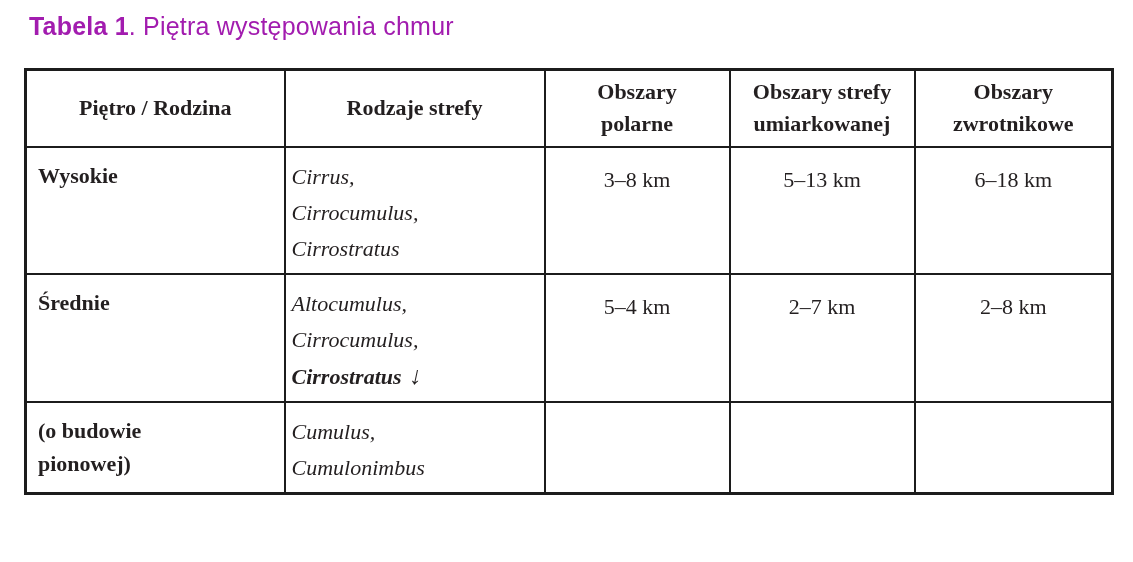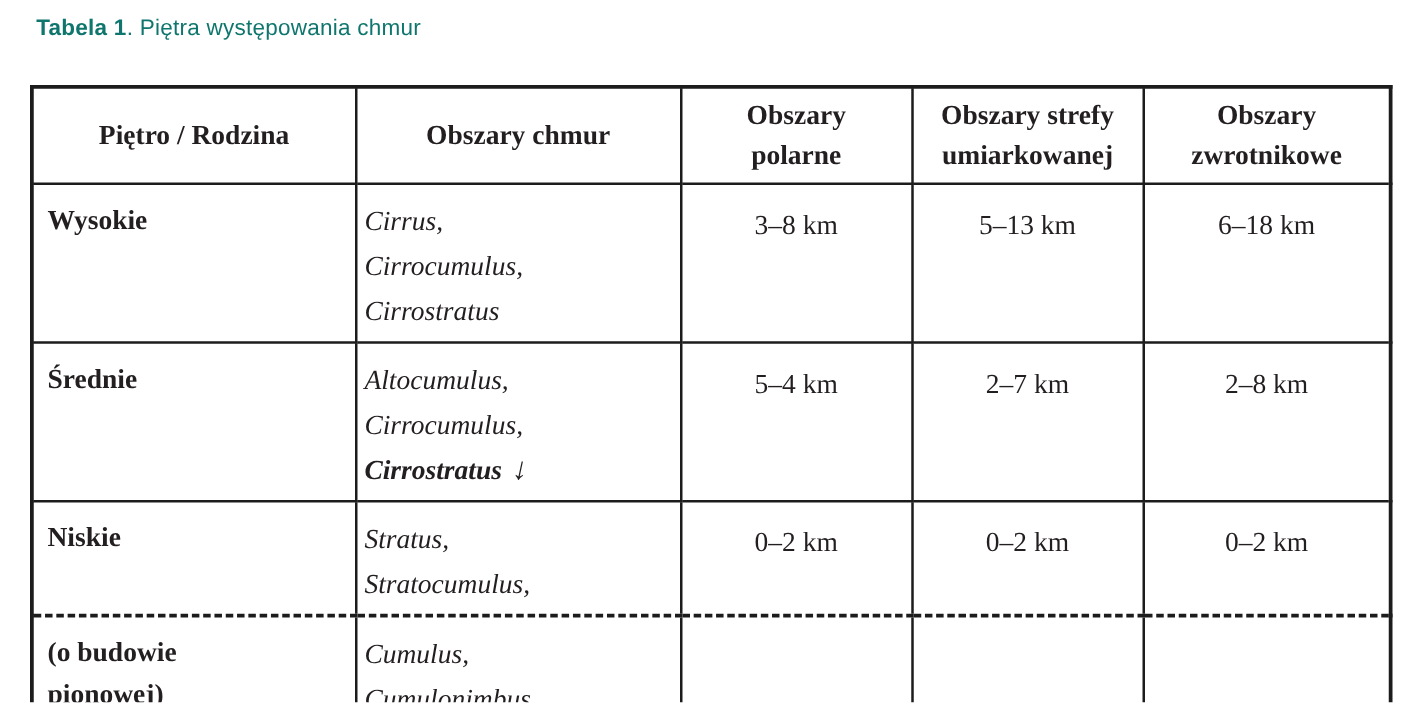--- a/index.html
+++ b/index.html
@@ -13,22 +13,22 @@
     width: 1133px;
     height: 562px;
     background: #ffffff;
     overflow: hidden;
   }
   .caption {
     position: absolute;
     left: 29px;
     top: 12px;
     font-family: "Liberation Sans", "DejaVu Sans", sans-serif;
-    font-size: 18px;
-    color: #0f766e;
+    font-size: 25px;
+    color: #a21caf;
     letter-spacing: 0.2px;
   }
   .caption .caption-bold { font-weight: 700; }
   table.cloud-table {
     position: absolute;
     left: 24px;
     top: 68px;
     width: 1087px;
     border-collapse: collapse;
     table-layout: fixed;
@@ -100,21 +100,21 @@
     <colgroup>
       <col style="width:259px">
       <col style="width:260px">
       <col style="width:185px">
       <col style="width:185px">
       <col style="width:198px">
     </colgroup>
     <thead>
       <tr class="header-row">
         <th>Piętro / Rodzina</th>
-        <th>Obszary chmur</th>
+        <th>Rodzaje strefy</th>
         <th>Obszary
 polarne</th>
         <th>Obszary strefy
 umiarkowanej</th>
         <th>Obszary
 zwrotnikowe</th>
       </tr>
     </thead>
     <tbody>
       <tr class="row-1">
@@ -134,30 +134,20 @@
           <div class="clouds-text">Altocumulus,
 Cirrocumulus,</div>
           <div class="clouds-bold-line">
             <span>Cirrostratus</span><span class="arrow-glyph">↓</span>
           </div>
         </td>
         <td class="value-cell">5–4 km</td>
         <td class="value-cell">2–7 km</td>
         <td class="value-cell">2–8 km</td>
       </tr>
-      <tr class="row-3">
-        <td class="family-cell">Niskie</td>
-        <td class="clouds-cell">
-          <div class="clouds-text">Stratus,
-Stratocumulus,</div>
-        </td>
-        <td class="value-cell">0–2 km</td>
-        <td class="value-cell">0–2 km</td>
-        <td class="value-cell">0–2 km</td>
-      </tr>
       <tr class="row-4">
         <td class="family-cell">(o budowie
 pionowej)</td>
         <td class="clouds-cell">
           <div class="clouds-text">Cumulus,
 Cumulonimbus</div>
         </td>
         <td class="value-cell"></td>
         <td class="value-cell"></td>
         <td class="value-cell"></td>

